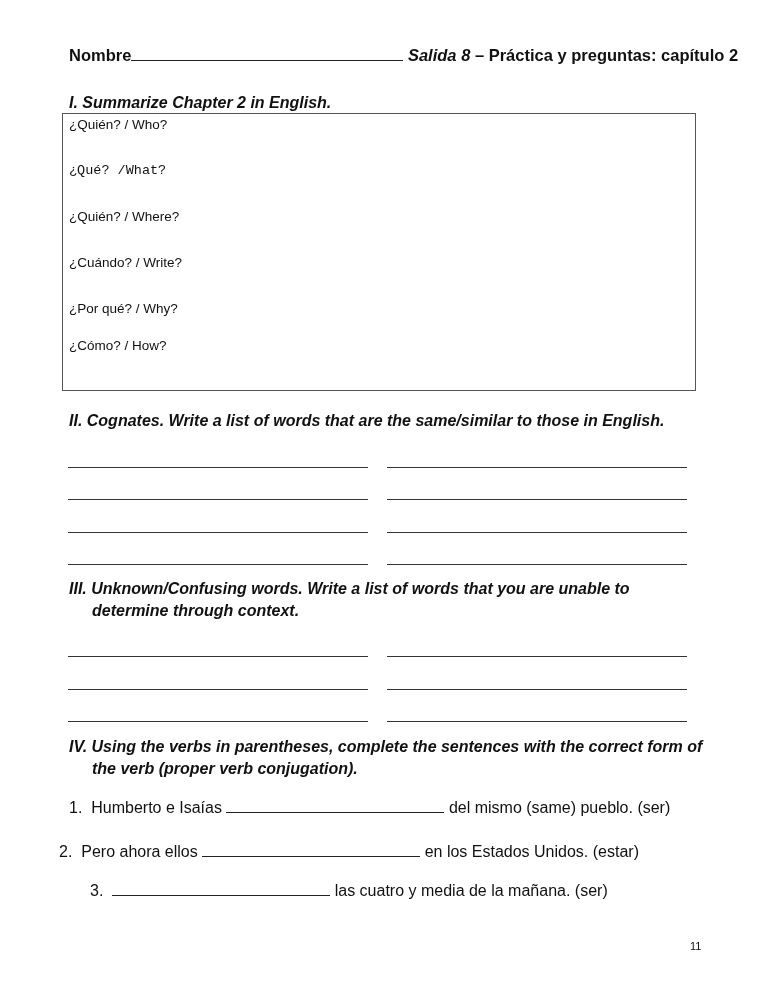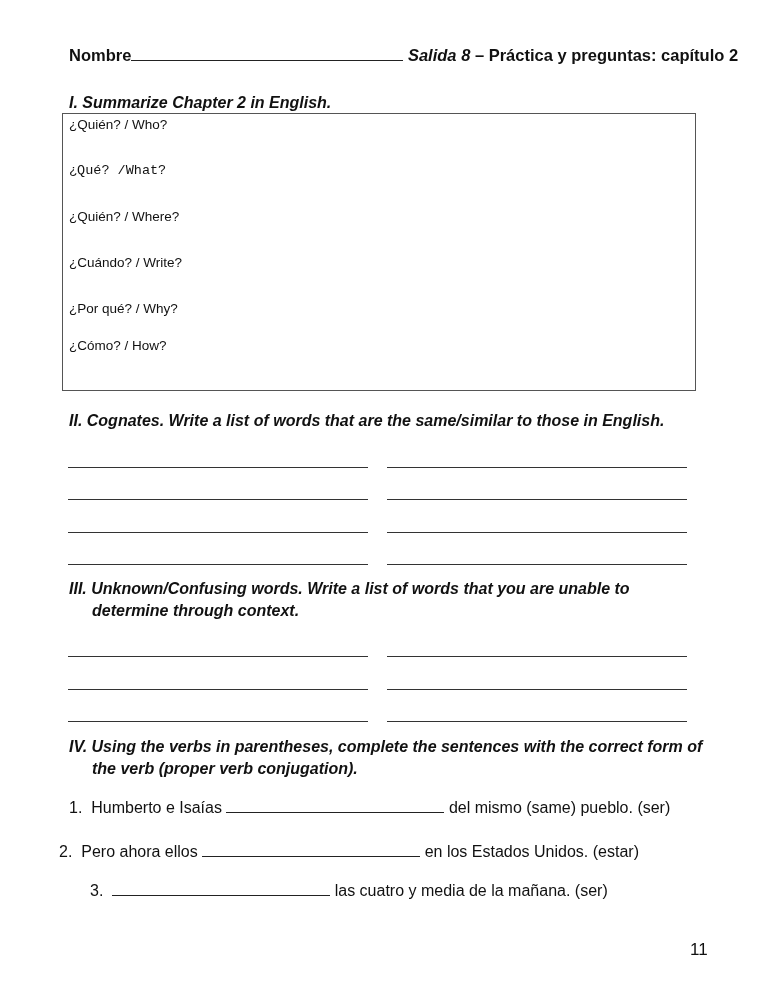--- a/index.html
+++ b/index.html
@@ -7,21 +7,21 @@
            font-family: "Liberation Sans", sans-serif; color: #111; }
     .abs { position: absolute; white-space: nowrap; }
     .title-line { top: 46px; left: 69px; font-size: 16.5px; font-weight: bold; }
     .uline { display: inline-block; border-bottom: 1.3px solid #222; vertical-align: baseline; height: 14px; }
     .heading { font-weight: bold; font-size: 16px; font-style: italic; }
     .box { position: absolute; left: 62px; top: 113px; width: 634px; height: 278px;
            border: 1.3px solid #555; box-sizing: border-box; }
     .q { position: absolute; left: 6px; font-size: 13.5px; color: #111; }
     .wline { position: absolute; height: 0; border-bottom: 1.3px solid #333; width: 300px; }
     .sent { font-size: 16px; }
-    .pagenum { font-size: 17px; }
+    .pagenum { font-size: 11px; }
   </style>
 </head>
 <body>
 
 <div class="abs title-line">
   <span>Nombre</span><span class="uline" style="width:272px;"></span>
   <em>Salida 8</em><span> – </span><span>Práctica y preguntas: capítulo 2</span>
 </div>
 
 <div class="abs heading" style="top:94px; left:69px;">I. Summarize Chapter 2 in English.</div>

